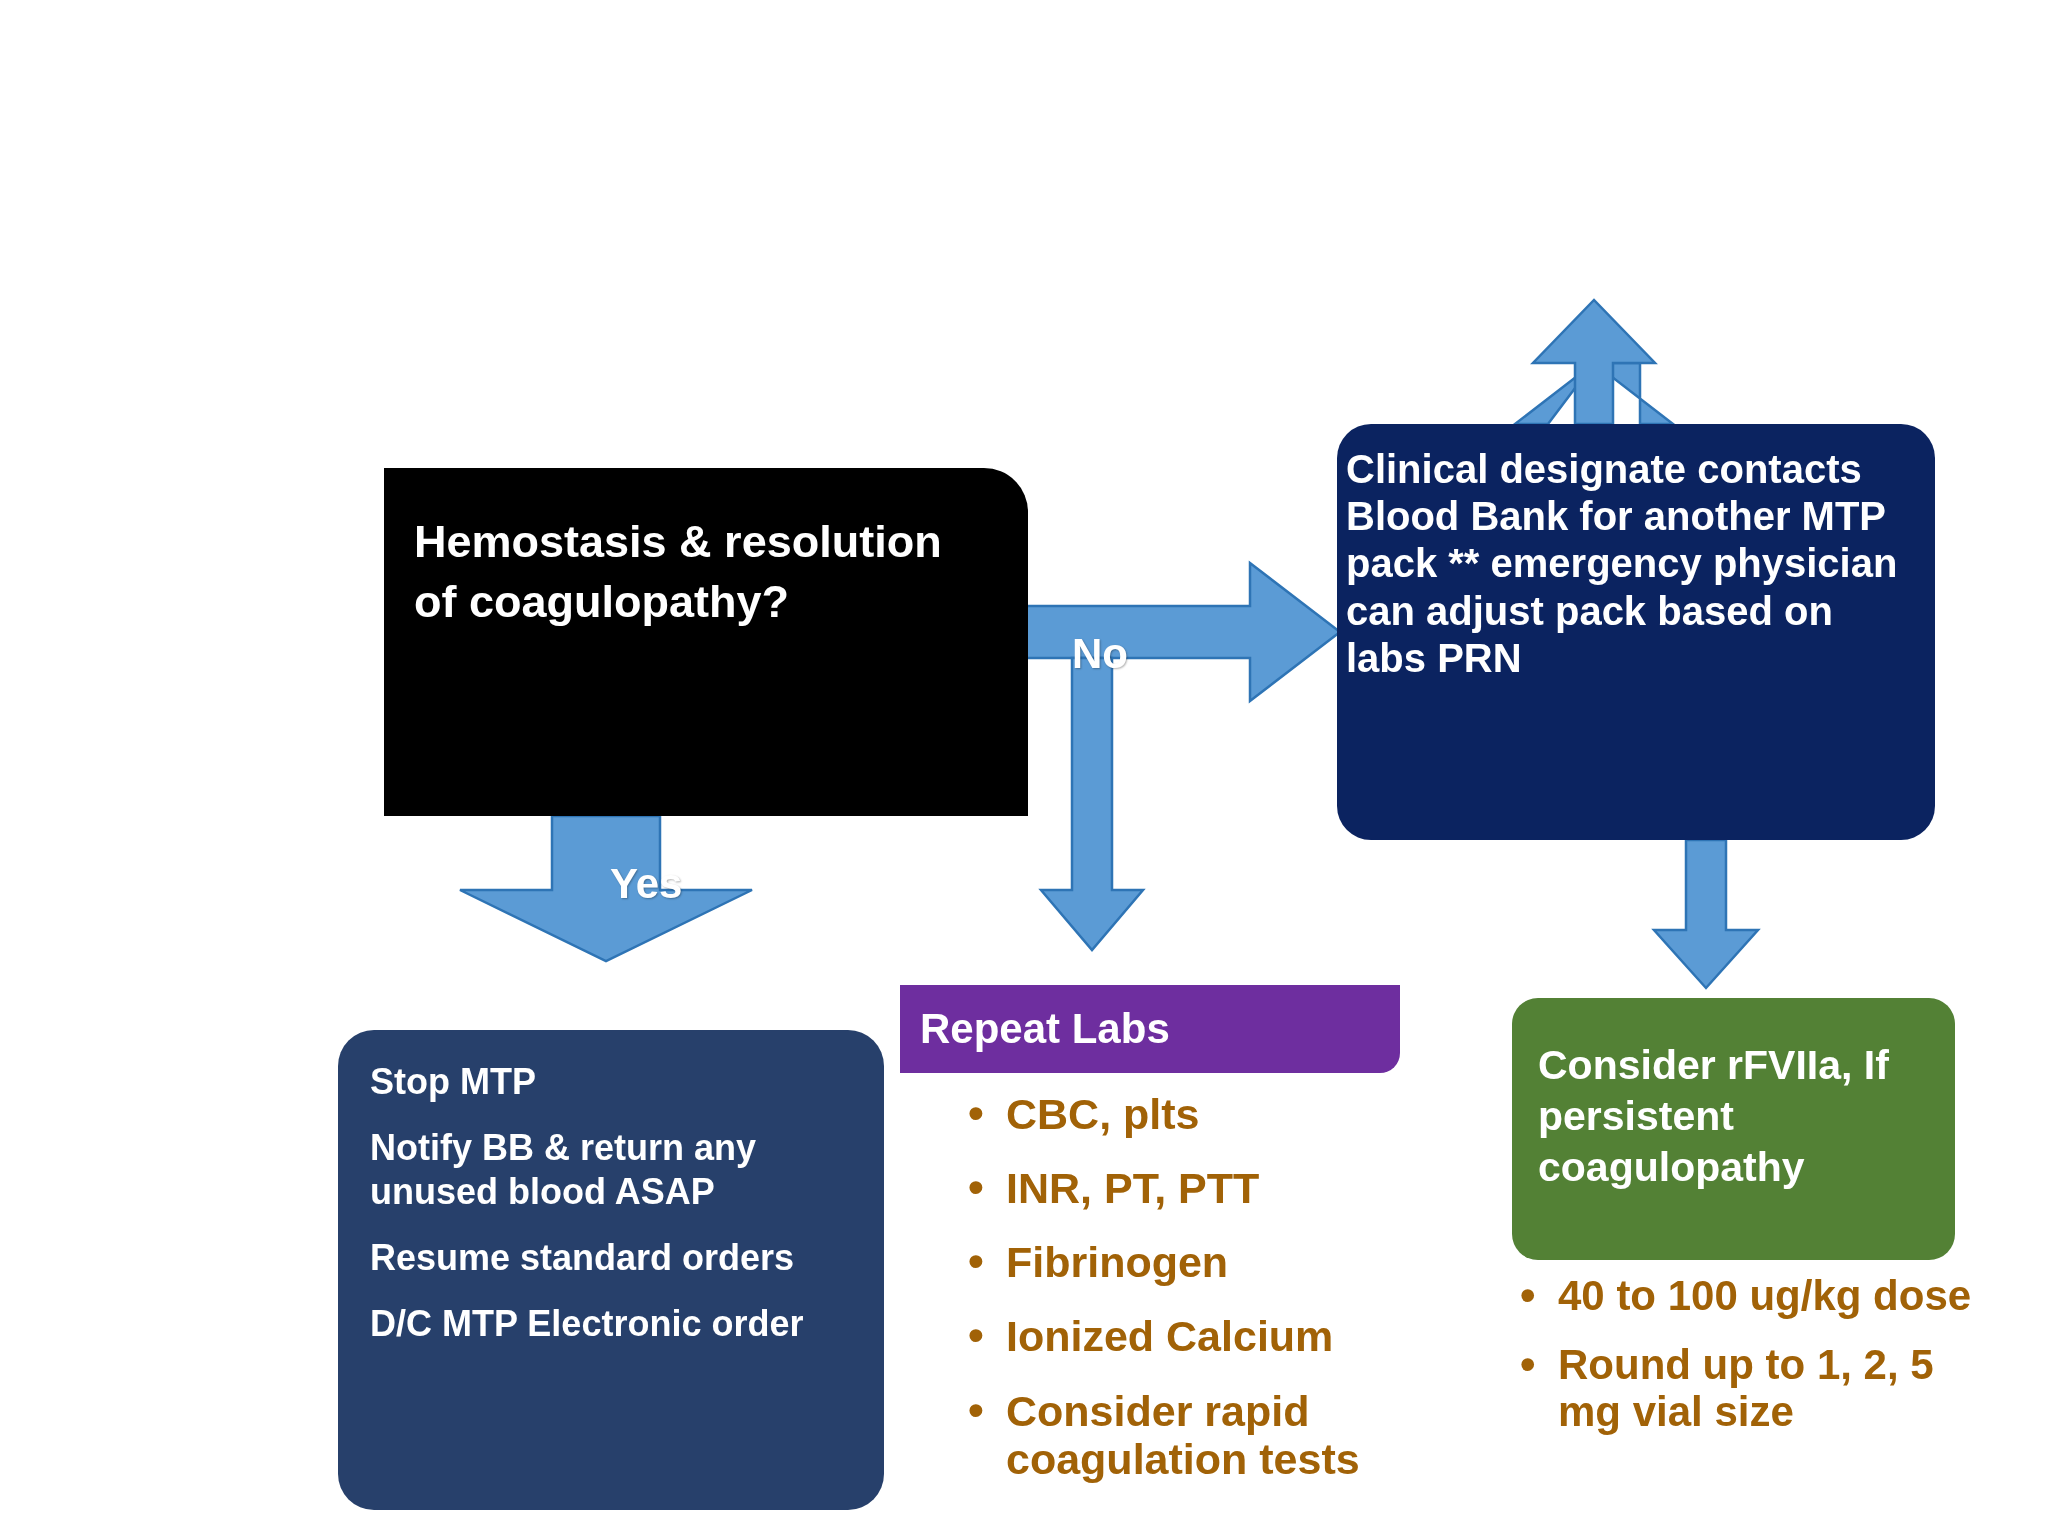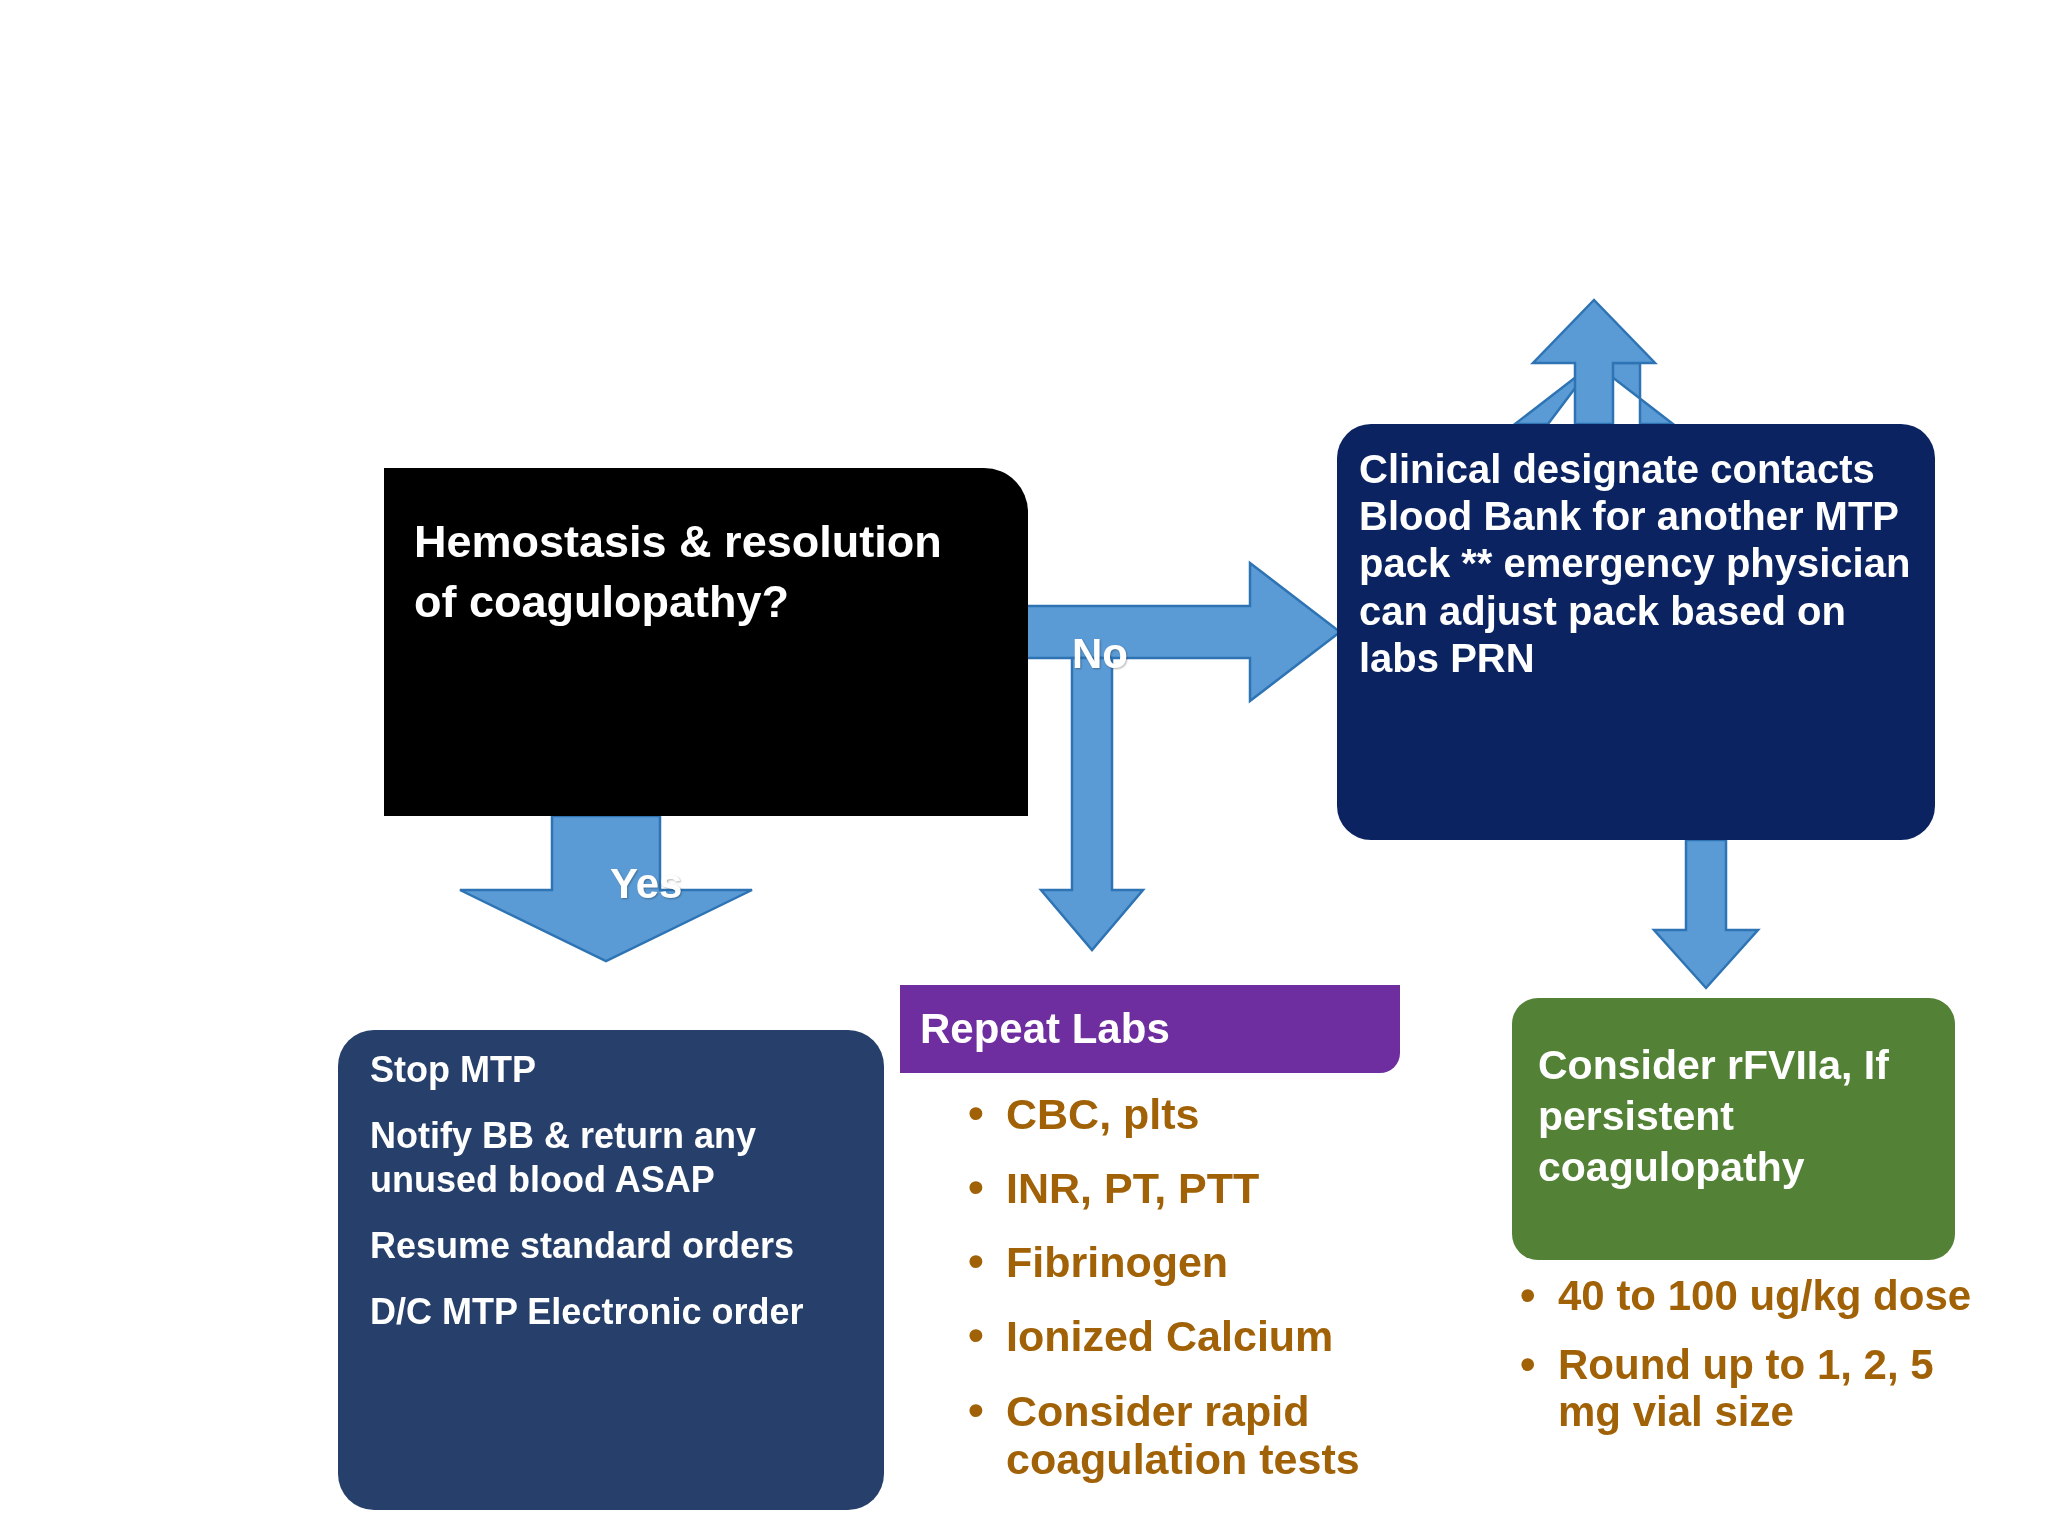--- a/index.html
+++ b/index.html
@@ -63,34 +63,34 @@
   }
 
   
   #navy-right {
     left: 1337px;
     top: 424px;
     width: 598px;
     height: 416px;
     background: #0B2360;
     border-radius: 34px;
-    padding: 22px 20px 20px 22px;
+    padding: 22px 20px 20px 9px;
     font-size: 40px;
     line-height: 1.18;
   }
 
   
   #navy-left {
     left: 338px;
     top: 1030px;
     width: 546px;
     height: 480px;
     background: #27406B;
     border-radius: 36px;
-    padding: 18px 30px 20px 32px;
+    padding: 30px 30px 20px 32px;
     font-size: 36px;
     line-height: 1.22;
   }
   #navy-left p { margin: 0 0 22px 0; }
   #navy-left p:last-child { margin-bottom: 0; }
 
   
   #purple {
     left: 900px;
     top: 985px;

